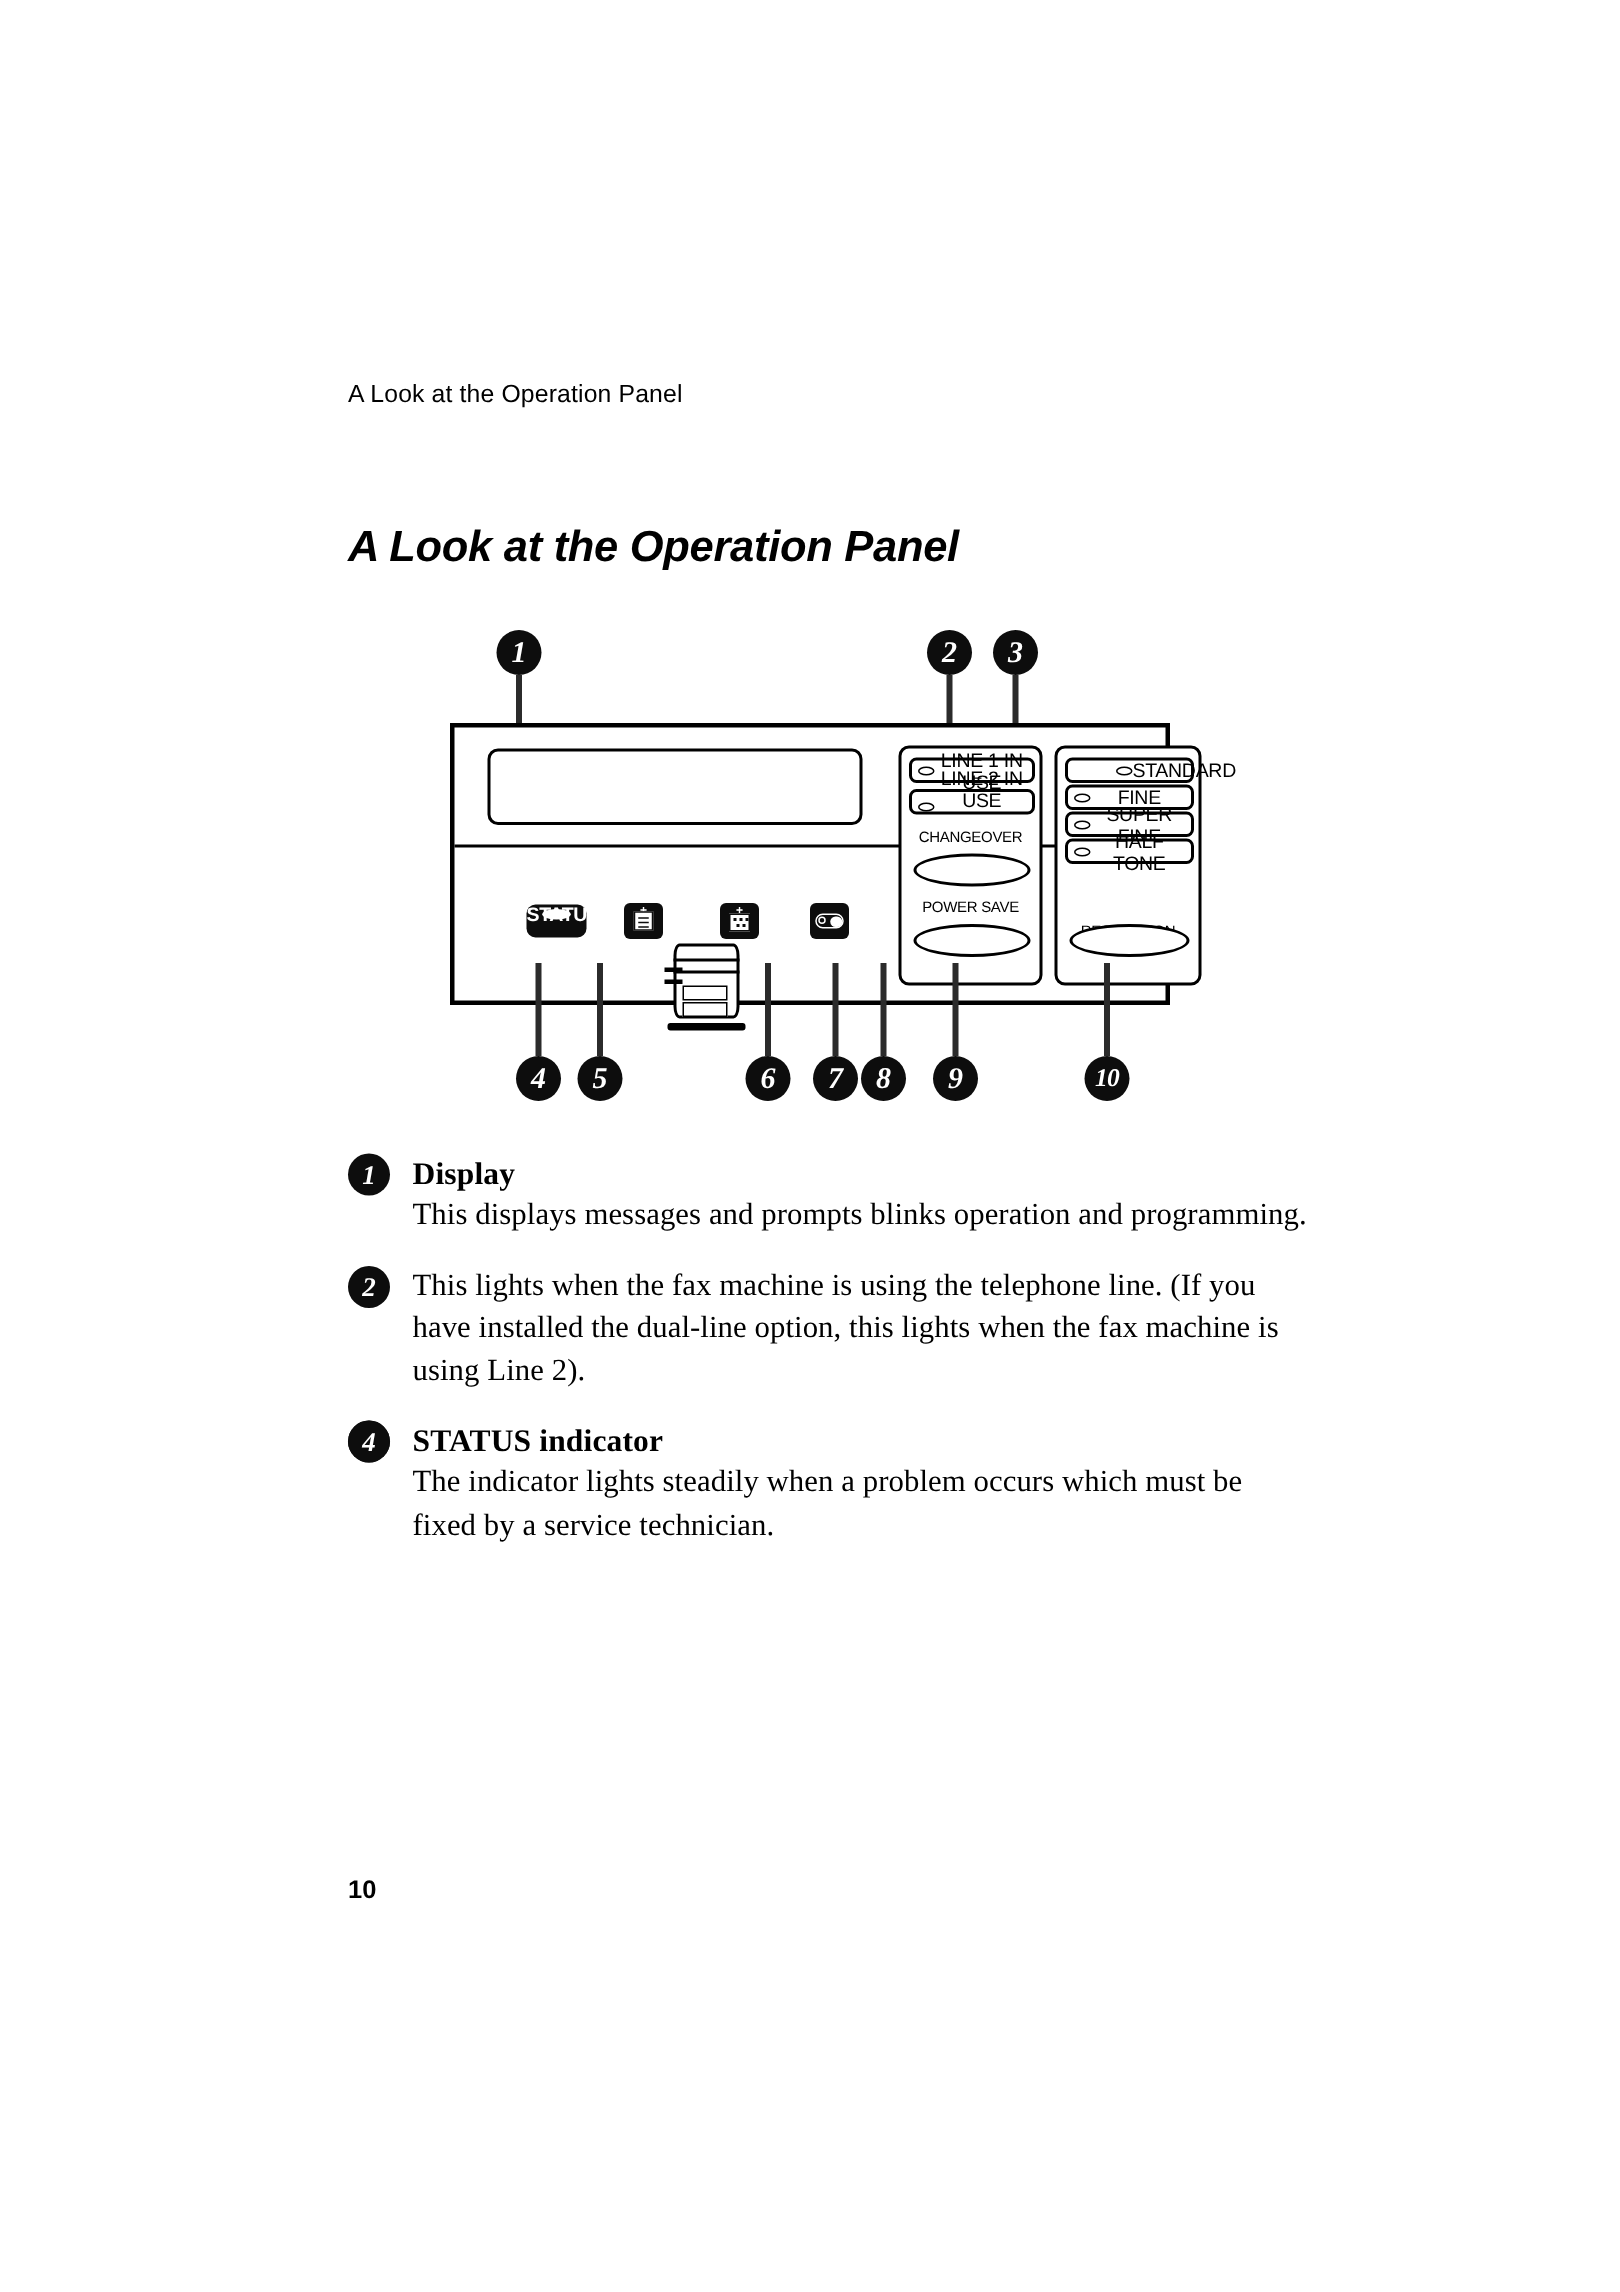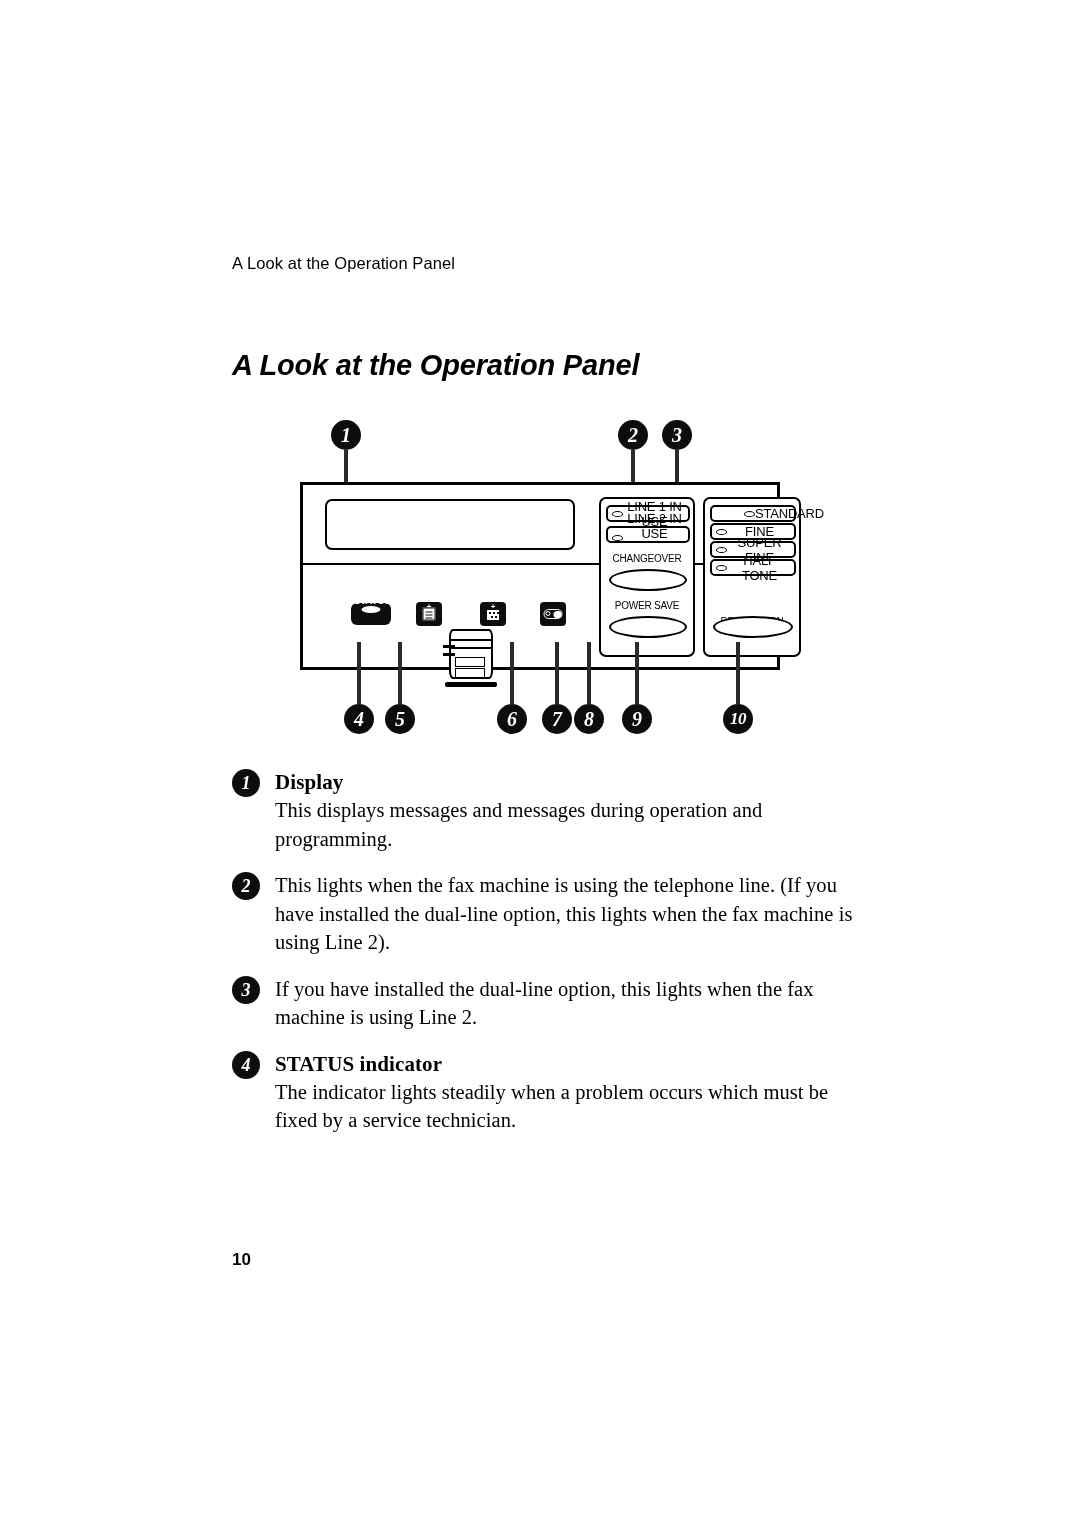--- a/index.html
+++ b/index.html
@@ -126,25 +126,25 @@
     transform: translateX(-50%);
     top: 3px;
     width: 19px;
     height: 7px;
     background: #fff;
     border-radius: 50%;
   }
   .key-status .kl {
     position: absolute;
     left: 0; right: 0;
-    bottom: 19px;
+    bottom: 8px;
     text-align: right;
     font-family: "Liberation Sans", sans-serif;
     font-weight: bold;
-    font-size: 10px;
+    font-size: 13px;
     color: #fff;
     letter-spacing: -0.2px;
   }
   .key-icon {
     width: 26px;
     height: 24px;
     border-radius: 4px;
   }
   .key-copy   { left: 113px; top: 117px; }
   .key-report { left: 177px; top: 117px; }
@@ -500,35 +500,34 @@
   <div class="leader" style="left:446px; top:237px; height:62px;"></div>
   <div class="callout wide" style="left:433px; top:299px;">10</div>
 </div>
 
 <div class="desc-list">
 
   <div class="desc-item">
     <div class="desc-bullet">1</div>
     <div class="desc-content">
       <div class="desc-heading">Display</div>
-      <div class="desc-body">This displays messages and messages during operation and programming.</div>
+      <div class="desc-body">This displays messages and prompts blinks operation and programming.</div>
     </div>
   </div>
 
   <div class="desc-item">
     <div class="desc-bullet">2</div>
     <div class="desc-content">
       <div class="desc-body">This lights when the fax machine is using the telephone line. (If you have installed the dual-line option, this lights when the fax machine is using Line 2).</div>
     </div>
   </div>
 
   <div class="desc-item">
     <div class="desc-bullet">3</div>
     <div class="desc-content">
-      <div class="desc-body">If you have installed the dual-line option, this lights when the fax machine is using Line 2.</div>
     </div>
   </div>
 
   <div class="desc-item">
     <div class="desc-bullet">4</div>
     <div class="desc-content">
       <div class="desc-heading">STATUS indicator</div>
       <div class="desc-body">The indicator lights steadily when a problem occurs which must be fixed by a service technician.</div>
     </div>
   </div>

